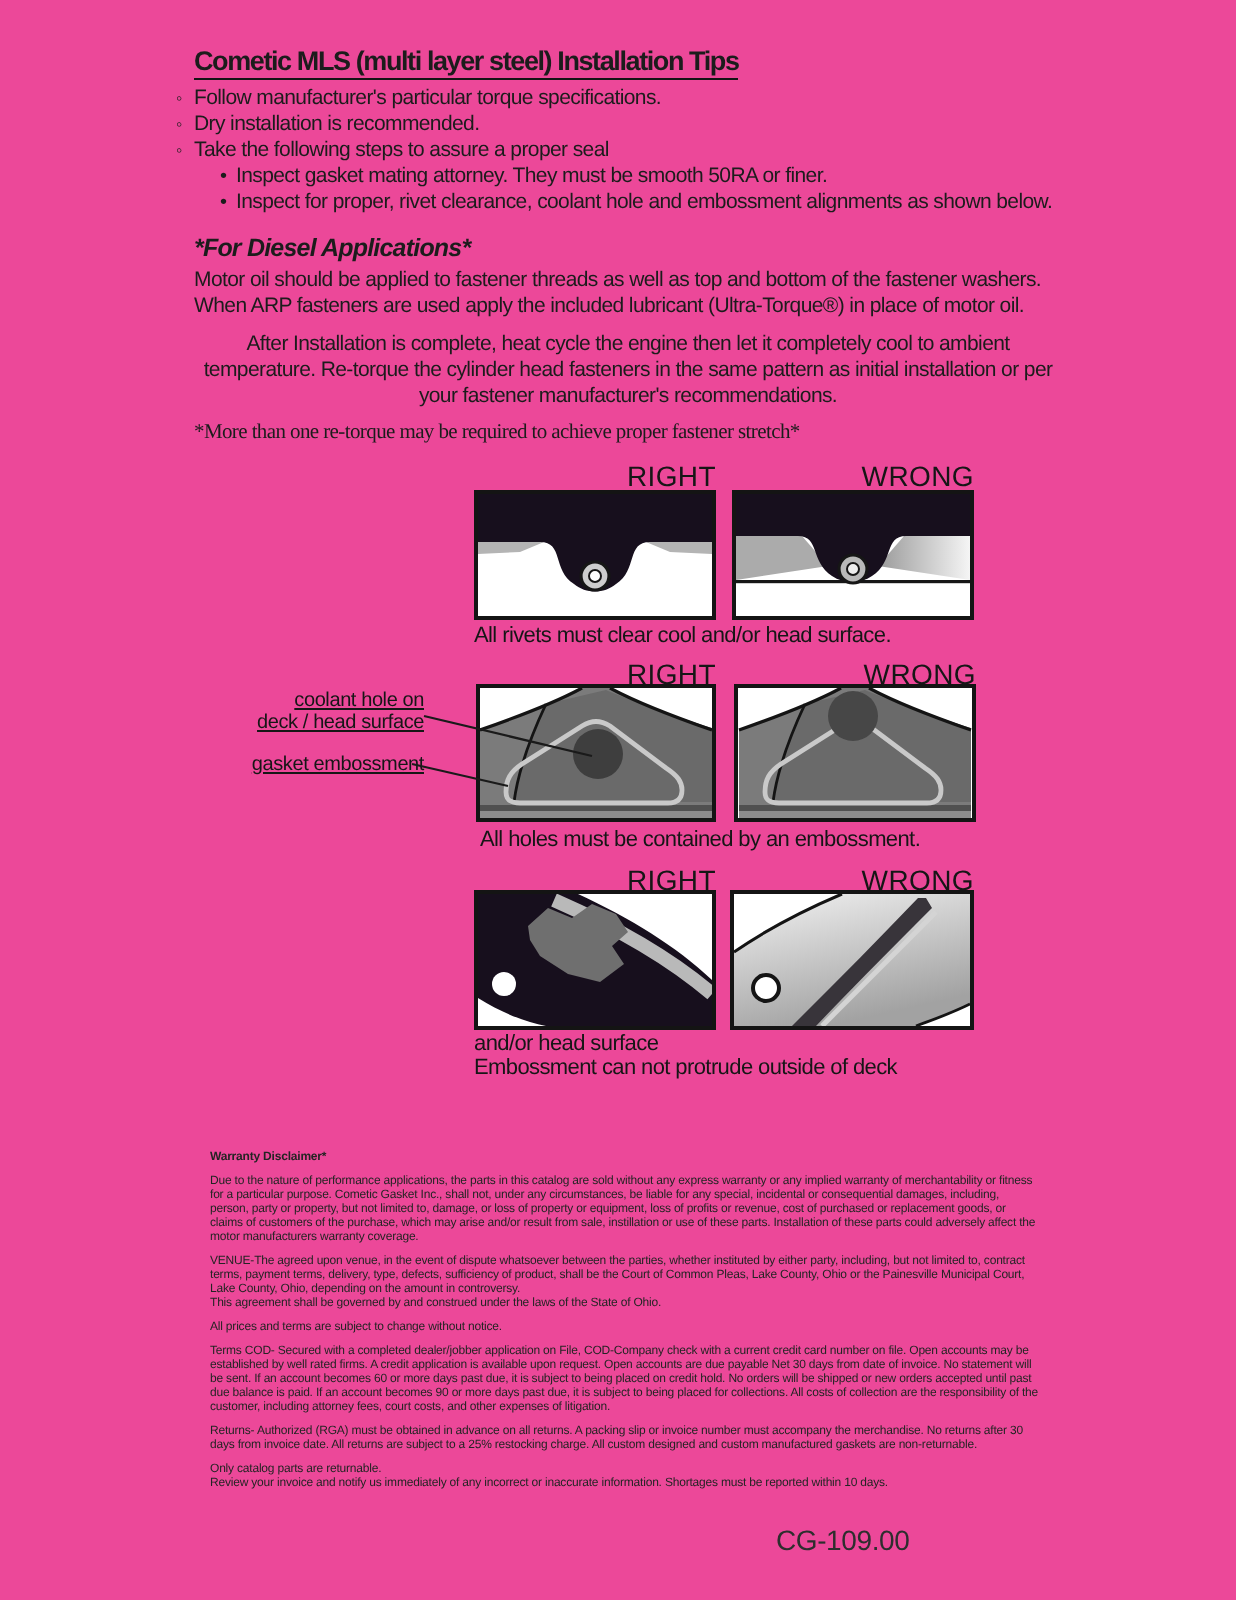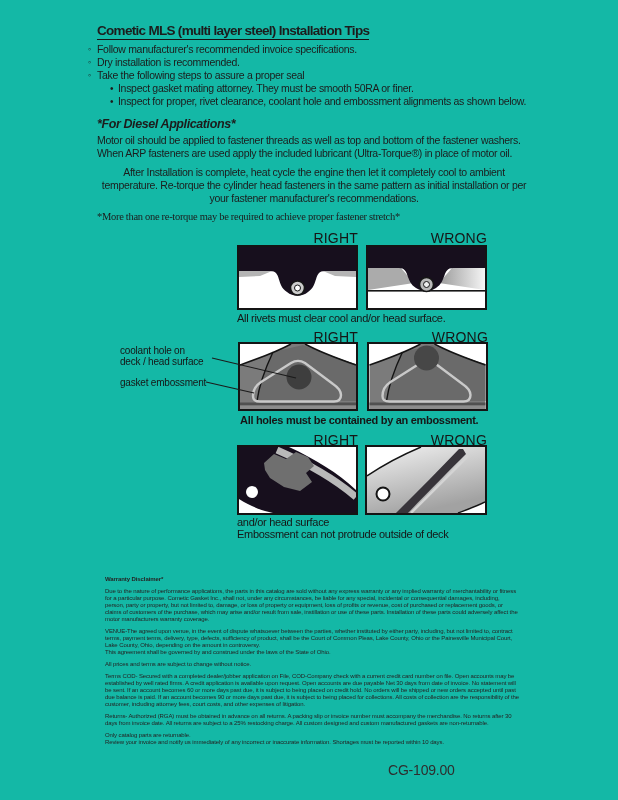--- a/index.html
+++ b/index.html
@@ -1,18 +1,18 @@
 <!DOCTYPE html>
 <html style="--ink: #1c1c1c; --diagram-black: #170f1d; --deck-gray: #b4b4b4; --mound-gray: #7b7b7b; --mound-dark: #6a6a6a; --hole-dark: #3e3e3e; --emboss-light: #c9c9c9;"><head>
 <meta charset="utf-8">
 <style>
   * { margin:0; padding:0; box-sizing:border-box; }
   html,body { background:#ffffff; }
   body { font-family:"Liberation Sans", sans-serif; color:var(--ink, #1c1c1c); }
-  .page { position:relative; width:618px; height:800px; background:#14b8a6; overflow:hidden; }
+  .page { position:relative; width:618px; height:800px; background:#ec4899; overflow:hidden; }
 
   .abs { position:absolute; }
 
   .title { left:97px; top:23px; font-size:13.5px; font-weight:bold; letter-spacing:-0.7px;
            border-bottom:1.5px solid #141414; padding-bottom:1px; }
 
   .tips { left:88px; top:43px; width:440px; font-size:10.5px; letter-spacing:-0.3px; }
   .tip-row { display:flex; align-items:flex-start; line-height:13px; }
   .tip-row.sub { margin-left:22px; }
   .tip-marker { width:9px; font-size:9px; line-height:13px; flex:0 0 auto; }
@@ -22,42 +22,42 @@
   .para { left:97px; width:434px; font-size:10.5px; letter-spacing:-0.3px; line-height:13px; }
   .p1 { top:134px; }
   .p2 { top:166px;text-align:center; }
   .note { top:210px;font-family:Liberation Serif, serif; }
 
   .dlabel { font-size:14px; letter-spacing:0.2px; text-align:right; color:#161616; }
   .dbox { border:2px solid #141414; background:#fff; overflow:hidden; }
   .dbox svg { display:block; }
   .caption { font-size:11px; letter-spacing:-0.3px; line-height:12px; color:#161616; }
 
-  .annot { font-size:10px; letter-spacing:-0.2px; line-height:11px; text-align:left; color:#161616; }
+  .annot { font-size:10px; letter-spacing:-0.2px; line-height:11px; text-align:right; color:#161616;text-decoration:underline; }
 
   .legal { left:105px; top:576px; width:414px; font-size:6px; line-height:7px; letter-spacing:-0.1px; color:#242424; }
   .legal p { margin-top:5px; }
   .legal .lh { font-weight:bold; }
 
   .footer-code { left:388px; top:762px; font-size:14px; letter-spacing:-0.2px; color:#2e2e2e; }
 
   .ink-fill { fill:var(--diagram-black); }
   .deck { fill:var(--deck-gray); }
 </style>
 </head>
 <body>
 
 <div class="page">
 
   <div class="abs title">Cometic MLS (multi layer steel) Installation Tips</div>
 
   <div class="abs tips">
     <div class="tip-row">
       <span class="tip-marker">◦</span>
-      <span>Follow manufacturer's recommended invoice specifications.</span>
+      <span>Follow manufacturer's particular torque specifications.</span>
     </div>
     <div class="tip-row">
       <span class="tip-marker">◦</span>
       <span>Dry installation is recommended.</span>
     </div>
     <div class="tip-row">
       <span class="tip-marker">◦</span>
       <span>Take the following steps to assure a proper seal</span>
     </div>
     <div class="tip-row sub">
@@ -142,21 +142,21 @@
       <path d="M33,8 C25,25 19,42 17,57 L116,57 V20 C94,13 75,6 63,1 Z" fill="var(--mound-dark)"></path>
       <path d="M0,21 C20,14 40,6 51,0" stroke="#141414" stroke-width="1.6" fill="none"></path>
       <path d="M65,0 C76,6 96,14 116,21" stroke="#141414" stroke-width="1.6" fill="none"></path>
       <path d="M33,8 C25,25 19,42 17,57" stroke="#141414" stroke-width="1.4" fill="none"></path>
       <rect y="58.5" width="116" height="3" fill="#505050"></rect>
       <rect y="61.5" width="116" height="3.5" fill="#8c8c8c"></rect>
       <path d="M13,52 C13,46 15,42 21,38 L51,19 C56,16 60,16 65,19 L93,40 C99,44 101,47 101,51 C101,55 99,57.5 94,57.5 L20,57.5 C15,57.5 13,56 13,52 Z" stroke="var(--emboss-light)" stroke-width="2.4" fill="none"></path>
       <circle cx="57" cy="14" r="12.5" fill="#474747"></circle>
     </svg>
   </div>
-  <div class="abs caption" style="left:240px; top:414px;font-weight:bold;">All holes must be contained by an embossment.</div>
+  <div class="abs caption" style="left:240px; top:414px;">All holes must be contained by an embossment.</div>
 
   <div class="abs dlabel" style="left:237px; top:432px; width:121px;">RIGHT</div>
   <div class="abs dlabel" style="left:365px; top:432px; width:122px;">WRONG</div>
 
   <div class="abs dbox" style="left:237px; top:445px; width:121px; height:70px;">
     <svg width="117" height="66" viewBox="0 0 117 66">
       <rect width="117" height="66" fill="var(--diagram-black)"></rect>
       <path d="M50,0 C76,12 99,26 117,43 V0 Z" fill="#ffffff"></path>
       <path d="M38,3 C70,17 96,32 117,50" stroke="#b9b9b9" stroke-width="7" fill="none"></path>
       <polygon points="25,16 35,7 47,12 57,5 69,10 75,19 67,26 73,35 61,44 45,40 31,31 26,23" fill="#6f6f6f"></polygon>

